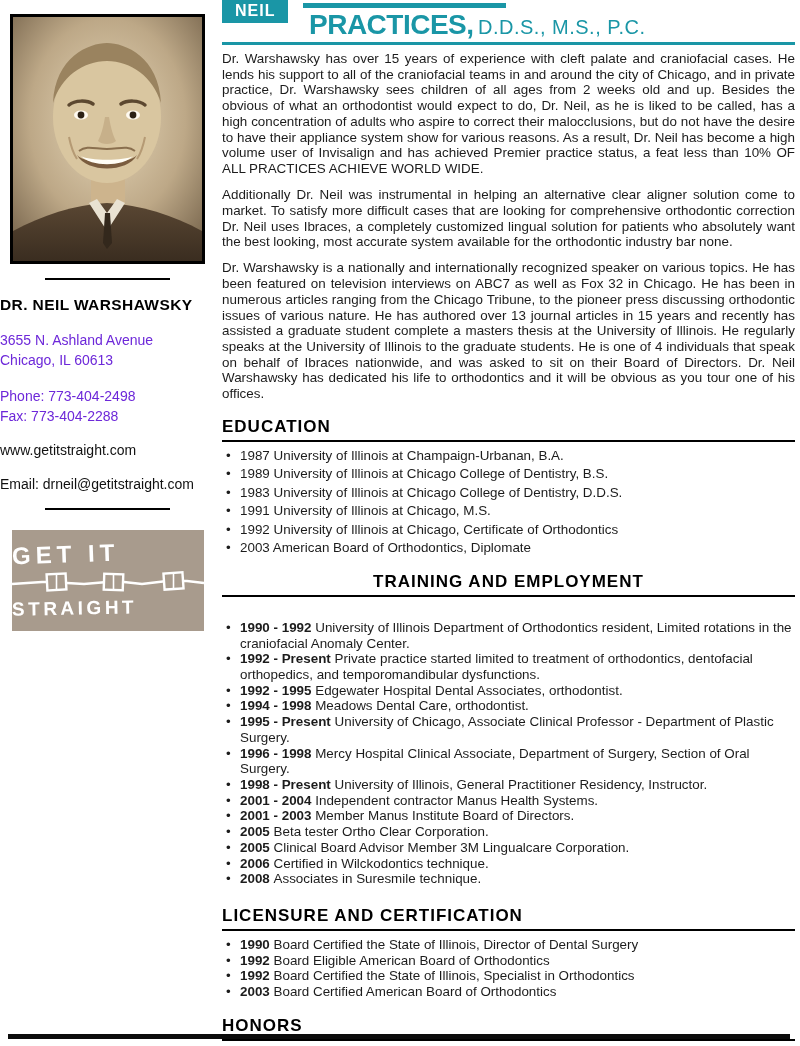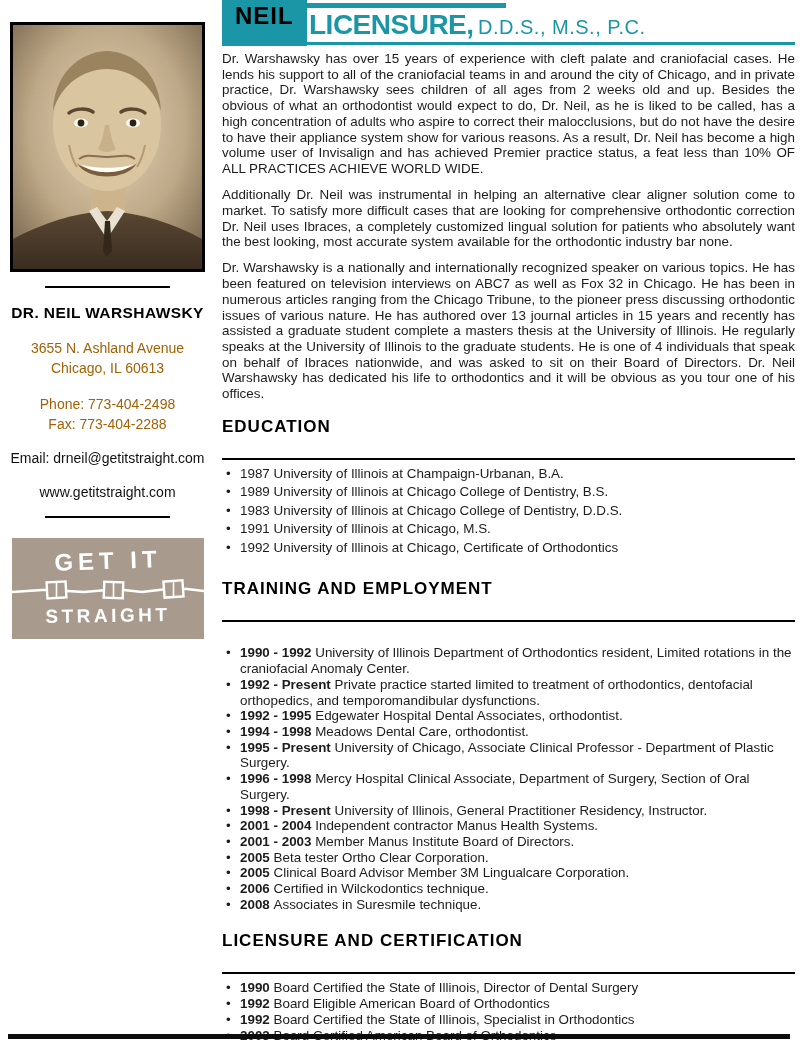--- a/index.html
+++ b/index.html
@@ -2,48 +2,48 @@
 <html style="--teal: #1A96A6;"><head>
 <meta charset="utf-8">
 <style>
   html,body{margin:0;padding:0;}
   body{
     width:800px;height:1046px;position:relative;background:#ffffff;
     font-family:"Liberation Sans", sans-serif;color:#1c1c1c;overflow:hidden;
     -webkit-font-smoothing:antialiased;
   }
   
-  .sidebar{position:absolute;left:0;top:16px;width:215px;text-align:center;}
+  .sidebar{position:absolute;left:0;top:8px;width:215px;text-align:left;}
   .photo{margin:6px 0 0 10px;width:195px;height:250px;border:3px solid #000;
          box-sizing:border-box;background:#b5a184;}
   .photo svg{display:block;width:100%;height:100%;}
   .rule-short{width:125px;height:2px;background:#000;margin:14px auto 0;}
   .side-name{margin-top:16px;font-size:15.5px;font-weight:bold;letter-spacing:.4px;color:#000;}
-  .side-block{margin-top:17px;font-size:14px;line-height:19.5px;color:#a16207;}
+  .side-block{margin-top:17px;font-size:14px;line-height:19.5px;color:#6d28d9;}
   .side-line{margin-top:15px;font-size:14px;line-height:19px;color:#111;}
   .logo{margin:20px auto 0;width:192px;height:101px;background:#A89B8D;
         box-sizing:border-box;padding-top:9px;transform:none;}
   .logo-top{font-size:24px;font-weight:bold;color:#fff;letter-spacing:5px;
             transform:rotate(-2deg);display:block;}
   .logo-wire{display:block;margin:2px auto 0;}
   .logo-bottom{font-size:19px;font-weight:bold;color:#fff;letter-spacing:3.5px;
             transform:rotate(-1deg);display:block;margin-top:1px;}
   
   .main{position:absolute;left:222px;top:0;width:573px;}
   .header{position:relative;height:47px;}
-  .neil-box{position:absolute;left:0;top:7;background:var(--teal);color:#000000;
-            font-size:24px;font-weight:bold;letter-spacing:1px;padding:2px 13px 16px;}
+  .neil-box{position:absolute;left:0;top:7;background:var(--teal);color:#ffffff;
+            font-size:16px;font-weight:bold;letter-spacing:1px;padding:2px 13px 3px;}
   .top-strip{position:absolute;left:81px;top:3px;width:203px;height:5px;background:var(--teal);}
   .header-name{position:absolute;left:87px;top:9px;white-space:nowrap;color:var(--teal);}
   .last-name{font-size:28px;font-weight:bold;letter-spacing:-.5px;}
   .credentials{font-size:20px;font-weight:normal;letter-spacing:.5px;}
   .header-rule{position:absolute;left:0;top:42px;width:573px;height:2.5px;background:var(--teal);}
   .bio p{margin:4px 0 10.5px;font-size:13.4px;line-height:15.7px;text-align:justify;}
   h2{margin:15px 0 0;font-size:17px;font-weight:bold;letter-spacing:1px;color:#000;
-     border-bottom:2px solid #000;padding-bottom:21px;}
+     border-bottom:2px solid #000;padding-bottom:3px;}
   ul{list-style:none;margin:0;padding:0;}
   ul.bullets{margin-top:6px;font-size:13.4px;}
   ul.bullets li{position:relative;padding-left:18px;line-height:15.7px;}
   ul.bullets li::before{content:"\2022";position:absolute;left:4px;top:0;}
   ul.edu li{margin-bottom:2.8px;}
   .yr{font-weight:bold;}
   .yr::after{content:"\00a0";}
   .bottom-rule{position:absolute;left:8px;top:1034px;width:782px;height:4.5px;background:#0c0c0c;}
 </style>
 </head>
@@ -93,23 +93,23 @@
   <div class="side-block">
     <div>3655 N. Ashland Avenue</div>
     <div>Chicago, IL 60613</div>
   </div>
 
   <div class="side-block">
     <div>Phone: 773-404-2498</div>
     <div>Fax: 773-404-2288</div>
   </div>
 
+  <div class="side-line">www.getitstraight.com</div>
+
   <div class="side-line">Email: drneil@getitstraight.com</div>
-
-  <div class="side-line">www.getitstraight.com</div>
 
   <div class="rule-short"></div>
 
   <div class="logo">
     <span class="logo-top">GET IT</span>
     <svg class="logo-wire" width="192" height="27" viewBox="0 0 192 27">
       <polyline points="0,15 30,13 38,13 55,14 72,15 95,13 112,13 130,15 155,12 175,12 192,14" fill="none" stroke="#ffffff" stroke-width="2.4"></polyline>
       <g fill="#A89B8D" stroke="#ffffff" stroke-width="2.4">
         <rect x="35" y="5" width="19" height="16" transform="rotate(-3 44 13)"></rect>
         <rect x="92" y="5" width="19" height="16" transform="rotate(2 101 13)"></rect>
@@ -123,42 +123,43 @@
     </svg>
     <span class="logo-bottom">STRAIGHT</span>
   </div>
 </div>
 
 <div class="main">
   <div class="header">
     <div class="top-strip"></div>
     <div class="neil-box">NEIL</div>
     <div class="header-name">
-      <span class="last-name">LICENSURE,</span>
+      <span class="last-name">PRACTICES,</span>
       <span class="credentials">D.D.S., M.S., P.C.</span>
     </div>
     <div class="header-rule"></div>
   </div>
 
   <div class="bio">
     <p>Dr. Warshawsky has over 15 years of experience with cleft palate and craniofacial cases. He lends his support to all of the craniofacial teams in and around the city of Chicago, and in private practice, Dr. Warshawsky sees children of all ages from 2 weeks old and up. Besides the obvious of what an orthodontist would expect to do, Dr. Neil, as he is liked to be called, has a high concentration of adults who aspire to correct their malocclusions, but do not have the desire to have their appliance system show for various reasons. As a result, Dr. Neil has become a high volume user of Invisalign and has achieved Premier practice status, a feat less than 10% OF ALL PRACTICES ACHIEVE WORLD WIDE.</p>
     <p>Additionally Dr. Neil was instrumental in helping an alternative clear aligner solution come to market. To satisfy more difficult cases that are looking for comprehensive orthodontic correction Dr. Neil uses Ibraces, a completely customized lingual solution for patients who absolutely want the best looking, most accurate system available for the orthodontic industry bar none.</p>
     <p>Dr. Warshawsky is a nationally and internationally recognized speaker on various topics. He has been featured on television interviews on ABC7 as well as Fox 32 in Chicago. He has been in numerous articles ranging from the Chicago Tribune, to the pioneer press discussing orthodontic issues of various nature. He has authored over 13 journal articles in 15 years and recently has assisted a graduate student complete a masters thesis at the University of Illinois. He regularly speaks at the University of Illinois to the graduate students. He is one of 4 individuals that speak on behalf of Ibraces nationwide, and was asked to sit on their Board of Directors. Dr. Neil Warshawsky has dedicated his life to orthodontics and it will be obvious as you tour one of his offices.</p>
   </div>
 
   <h2>EDUCATION</h2>
   <ul class="bullets edu">
       <li><span class="txt">1987 University of Illinois at Champaign-Urbanan, B.A.</span></li>
       <li><span class="txt">1989 University of Illinois at Chicago College of Dentistry, B.S.</span></li>
       <li><span class="txt">1983 University of Illinois at Chicago College of Dentistry, D.D.S.</span></li>
       <li><span class="txt">1991 University of Illinois at Chicago, M.S.</span></li>
       <li><span class="txt">1992 University of Illinois at Chicago, Certificate of Orthodontics</span></li>
+      <li><span class="txt">2003 American Board of Orthodontics, Diplomate</span></li>
     </ul>
 
-  <h2 style="margin-top:24px;">TRAINING AND EMPLOYMENT</h2>
+  <h2 style="margin-top:16px;text-align:center;">TRAINING AND EMPLOYMENT</h2>
   <ul class="bullets" style="margin-top:23px;">
       <li><span class="yr">1990 - 1992</span><span class="txt">University of Illinois Department of Orthodontics resident, Limited rotations in the craniofacial Anomaly Center.</span></li>
       <li><span class="yr">1992 - Present</span><span class="txt">Private practice started limited to treatment of orthodontics, dentofacial orthopedics, and temporomandibular dysfunctions.</span></li>
       <li><span class="yr">1992 - 1995</span><span class="txt">Edgewater Hospital Dental Associates, orthodontist.</span></li>
       <li><span class="yr">1994 - 1998</span><span class="txt">Meadows Dental Care, orthodontist.</span></li>
       <li><span class="yr">1995 - Present</span><span class="txt">University of Chicago, Associate Clinical Professor - Department of Plastic Surgery.</span></li>
       <li><span class="yr">1996 - 1998</span><span class="txt">Mercy Hospital Clinical Associate, Department of Surgery, Section of Oral Surgery.</span></li>
       <li><span class="yr">1998 - Present</span><span class="txt">University of Illinois, General Practitioner Residency, Instructor.</span></li>
       <li><span class="yr">2001 - 2004</span><span class="txt">Independent contractor Manus Health Systems.</span></li>
       <li><span class="yr">2001 - 2003</span><span class="txt">Member Manus Institute Board of Directors.</span></li>

